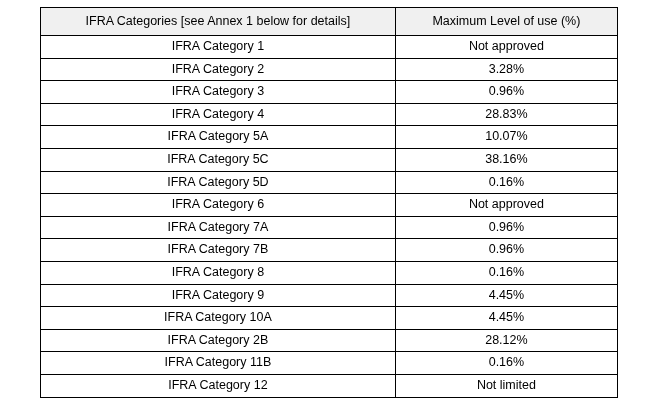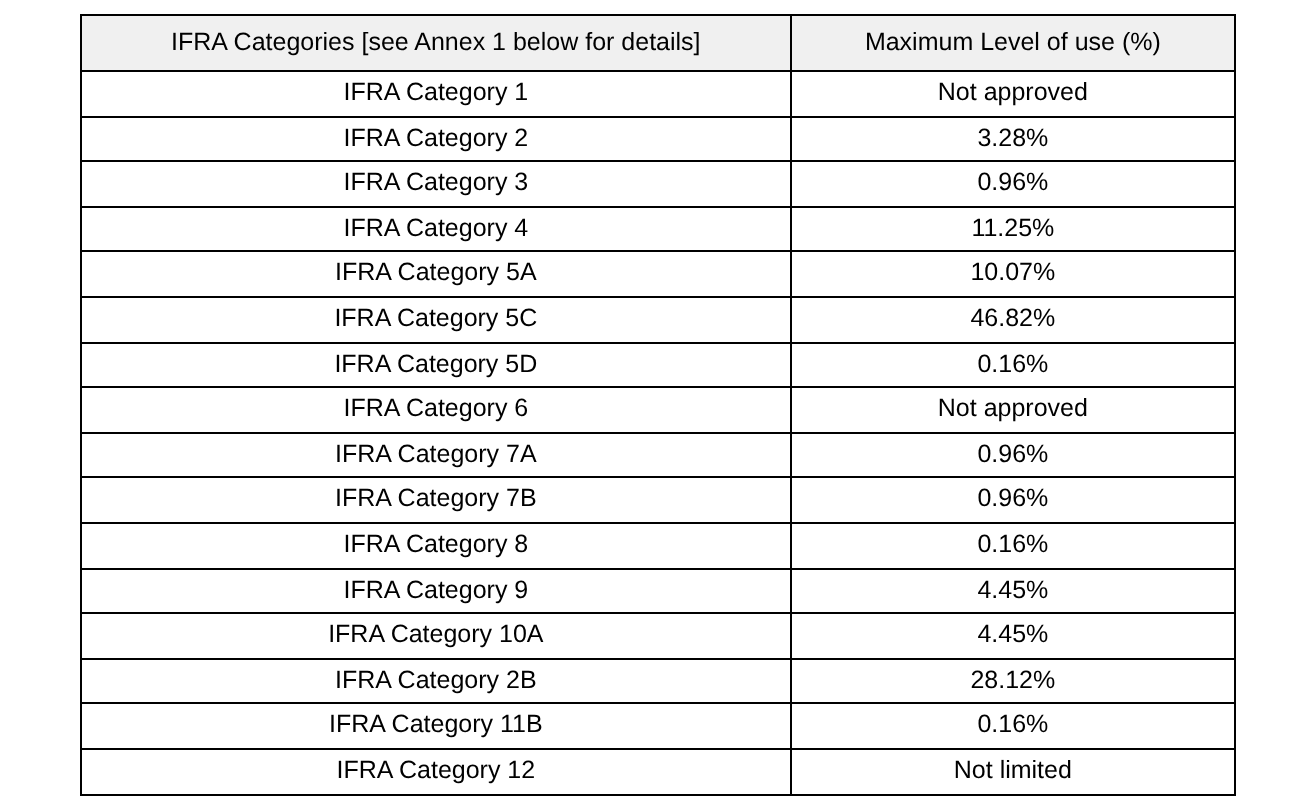--- a/index.html
+++ b/index.html
@@ -73,29 +73,29 @@
         <tr>
           <td>IFRA Category 2</td>
           <td>3.28%</td>
         </tr>
         <tr>
           <td>IFRA Category 3</td>
           <td>0.96%</td>
         </tr>
         <tr>
           <td>IFRA Category 4</td>
-          <td>11.25%</td>
+          <td>28.83%</td>
         </tr>
         <tr>
           <td>IFRA Category 5A</td>
           <td>10.07%</td>
         </tr>
         <tr>
           <td>IFRA Category 5C</td>
-          <td>46.82%</td>
+          <td>38.16%</td>
         </tr>
         <tr>
           <td>IFRA Category 5D</td>
           <td>0.16%</td>
         </tr>
         <tr>
           <td>IFRA Category 6</td>
           <td>Not approved</td>
         </tr>
         <tr>

